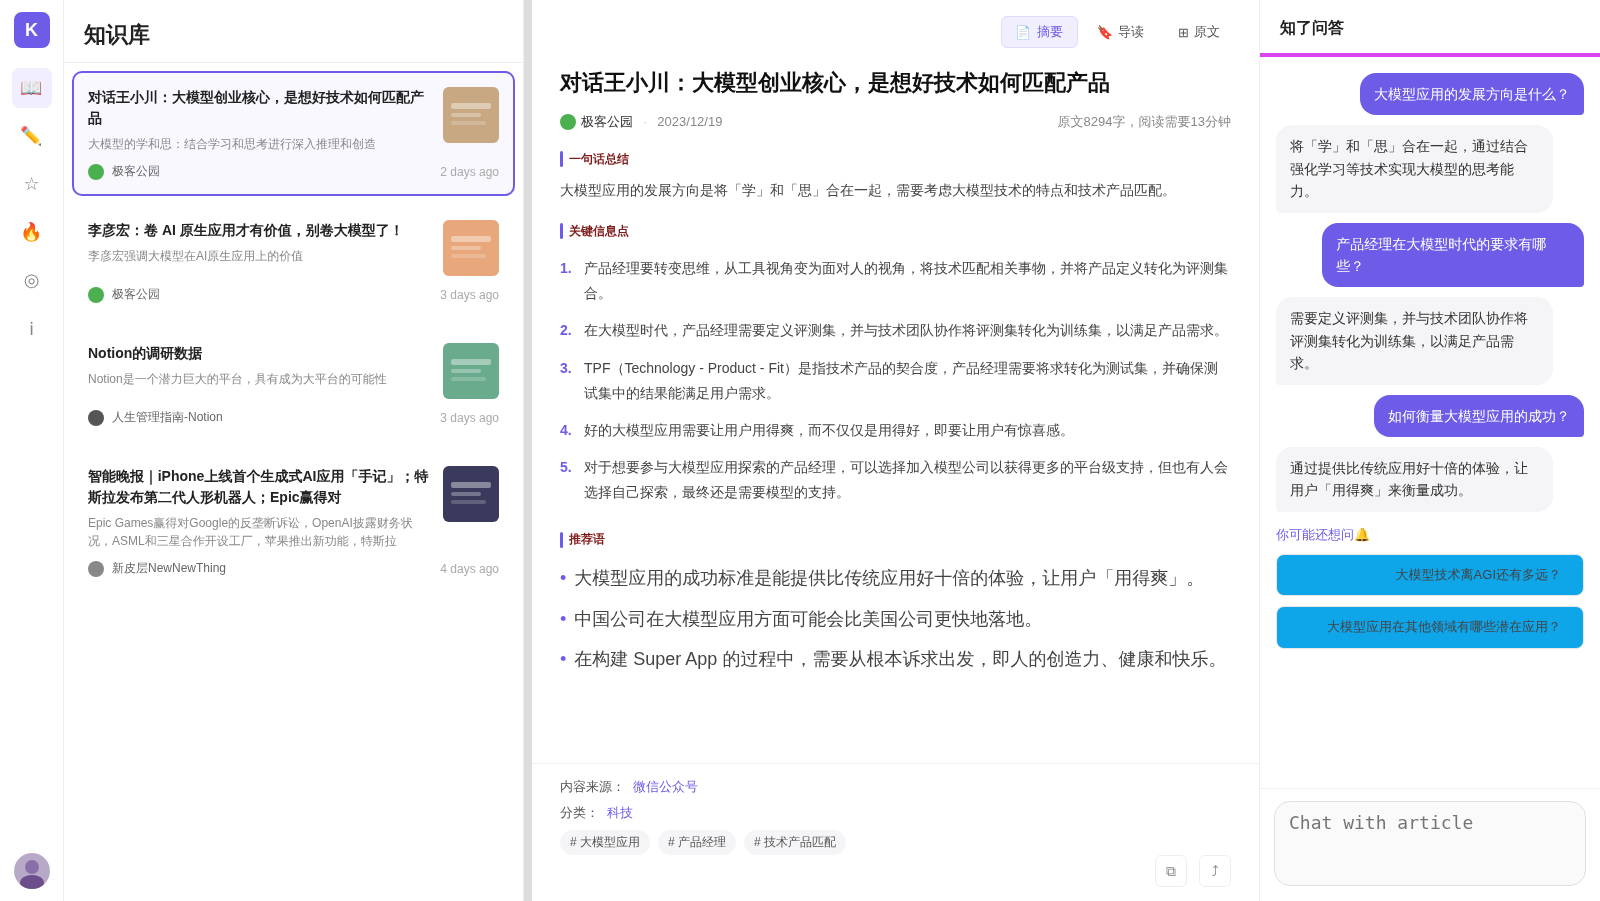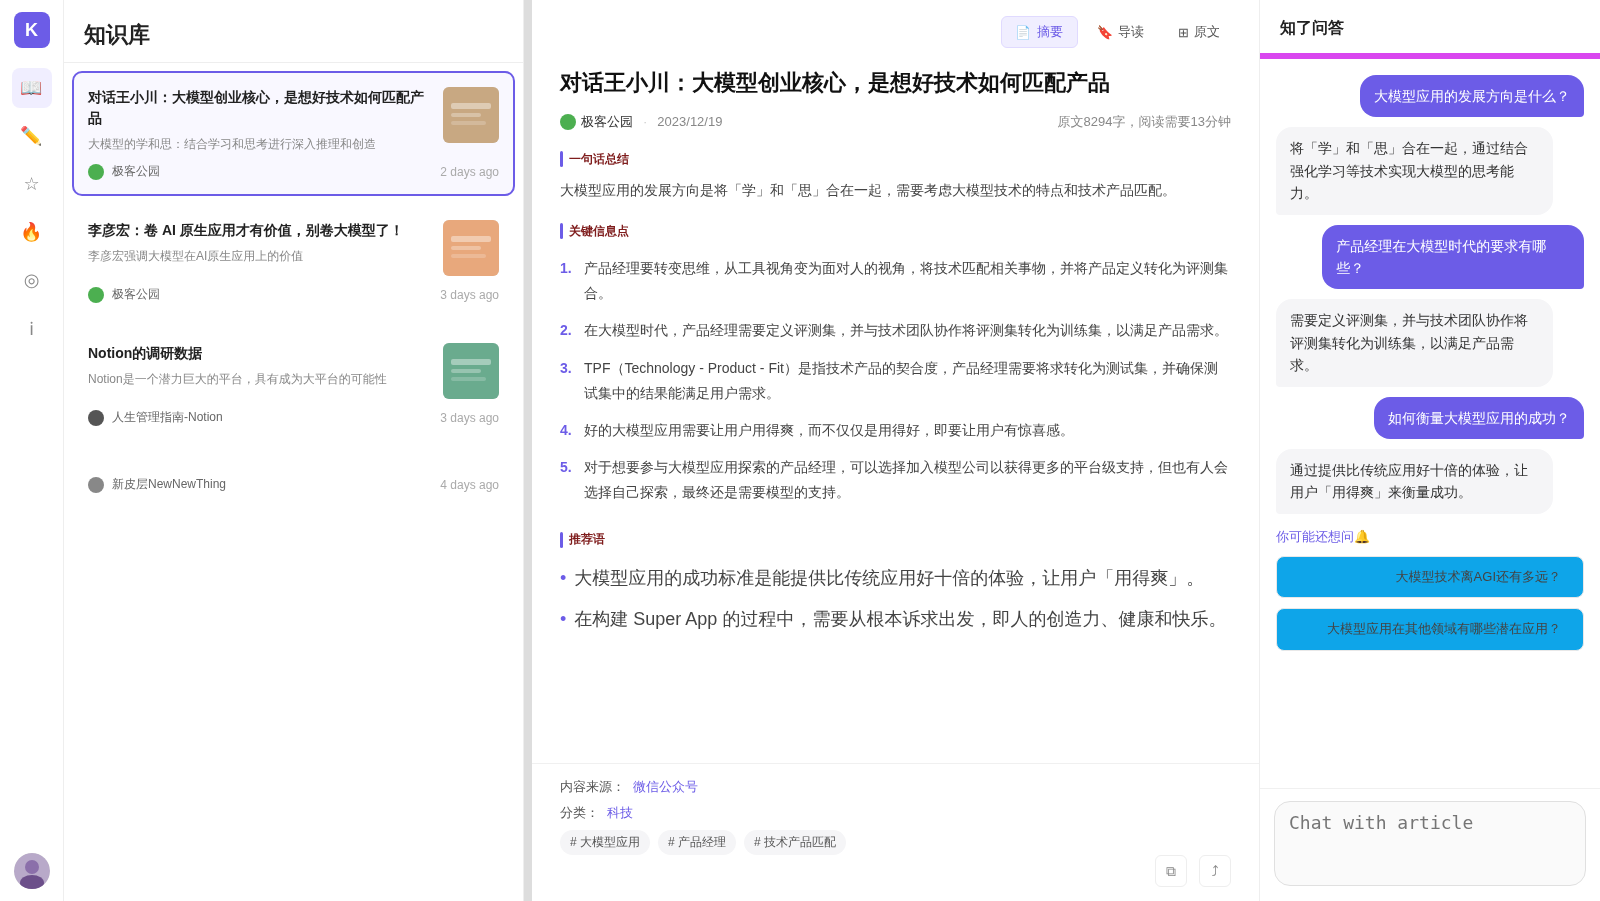--- a/index.html
+++ b/index.html
@@ -88,21 +88,21 @@
     .footer-link { color: #6c5ce7; cursor: pointer; }
     .tags-row { display: flex; gap: 8px; flex-wrap: wrap; }
     .tag { padding: 4px 10px; background: #f5f5f7; border-radius: 20px; font-size: 12px; color: #555; cursor: pointer; }
     .footer-actions { display: flex; justify-content: flex-end; gap: 12px; }
     .footer-btn { width: 32px; height: 32px; border-radius: 6px; border: 1px solid #eee; background: #fff; cursor: pointer; display: flex; align-items: center; justify-content: center; color: #888; font-size: 14px; }
 
     
     .chat-panel {
       width: 340px; background: #fff; display: flex; flex-direction: column; flex-shrink: 0; overflow: hidden;
     }
-    .chat-header { padding: 18px 20px 14px; border-bottom: 6px solid #d946ef; font-size: 16px; font-weight: 700; color: #222; }
+    .chat-header { padding: 18px 20px 14px; border-bottom: 4px solid #d946ef; font-size: 16px; font-weight: 700; color: #222; }
     .chat-body { flex: 1; overflow-y: auto; padding: 16px; display: flex; flex-direction: column; gap: 10px; }
 
     .chat-msg-user { align-self: flex-end; background: #6c5ce7; color: #fff; padding: 10px 14px; border-radius: 16px 16px 4px 16px; font-size: 14px; max-width: 85%; line-height: 1.6; }
     .chat-msg-ai { align-self: flex-start; background: #f5f5f7; color: #333; padding: 10px 14px; border-radius: 16px 16px 16px 4px; font-size: 14px; max-width: 90%; line-height: 1.6; }
 
     .chat-suggestion-label { font-size: 13px; color: #6c5ce7; display: flex; align-items: center; gap: 4px; margin-top: 4px; }
     .chat-suggestion { background: #0ea5e9; border: 1px solid #e8e8e8; border-radius: 8px; padding: 10px 22px; font-size: 13px; color: #444; cursor: pointer; line-height: 1.6; text-align: right; }
 
     .chat-input-area { padding: 12px 14px; border-top: 1px solid #f0f0f0; }
     .chat-input { width: 100%; border: 1px solid #e0e0e0; border-radius: 16px; padding: 10px 14px; font-size: 18px; color: #999; resize: none; outline: none; background: #fafafa; }
@@ -193,20 +193,34 @@
               </svg>
             </div>
     </div>
     <div class="article-card-footer">
       <div class="source-icon" style="background:#555"></div>
       <span class="source-name">人生管理指南-Notion</span>
       <span class="time-text">3 days ago</span>
     </div>
   </div>
         <div class="article-card">
+    <div class="article-card-inner">
+      <div class="article-card-text">
+        <div class="article-card-title">智能晚报｜iPhone上线首个生成式AI应用「手记」；特斯拉发布第二代人形机器人；Epic赢得对</div>
+        <div class="article-card-desc">Epic Games赢得对Google的反垄断诉讼，OpenAI披露财务状况，ASML和三星合作开设工厂，苹果推出新功能，特斯拉</div>
+      </div>
+      <div class="article-card-thumb">
+              <svg width="56" height="56">
+                <rect width="56" height="56" fill="#3a3a5c"></rect>
+                <rect x="8" y="16" width="40" height="6" rx="2" fill="rgba(255,255,255,0.4)"></rect>
+                <rect x="8" y="26" width="30" height="4" rx="2" fill="rgba(255,255,255,0.3)"></rect>
+                <rect x="8" y="34" width="35" height="4" rx="2" fill="rgba(255,255,255,0.2)"></rect>
+              </svg>
+            </div>
+    </div>
     <div class="article-card-footer">
       <div class="source-icon" style="background:#888"></div>
       <span class="source-name">新皮层NewNewThing</span>
       <span class="time-text">4 days ago</span>
     </div>
   </div>
       </div>
   </div>
 
   <div class="sep-dot"></div>
@@ -253,20 +267,21 @@
             <li>TPF（Technology - Product - Fit）是指技术产品的契合度，产品经理需要将求转化为测试集，并确保测试集中的结果能满足用户需求。</li>
             <li>好的大模型应用需要让用户用得爽，而不仅仅是用得好，即要让用户有惊喜感。</li>
             <li>对于想要参与大模型应用探索的产品经理，可以选择加入模型公司以获得更多的平台级支持，但也有人会选择自己探索，最终还是需要模型的支持。</li>
           </ol>
       </div>
 
       <div class="section-block">
         <div class="section-title">推荐语</div>
         <ul class="bullets" id="recommend-list">
             <li>大模型应用的成功标准是能提供比传统应用好十倍的体验，让用户「用得爽」。</li>
+            <li>中国公司在大模型应用方面可能会比美国公司更快地落地。</li>
             <li>在构建 Super App 的过程中，需要从根本诉求出发，即人的创造力、健康和快乐。</li>
           </ul>
       </div>
     </div>
 
     <div class="content-footer">
       <div class="footer-row">
         <span>内容来源：</span>
         <span class="footer-link">微信公众号</span>
       </div>

